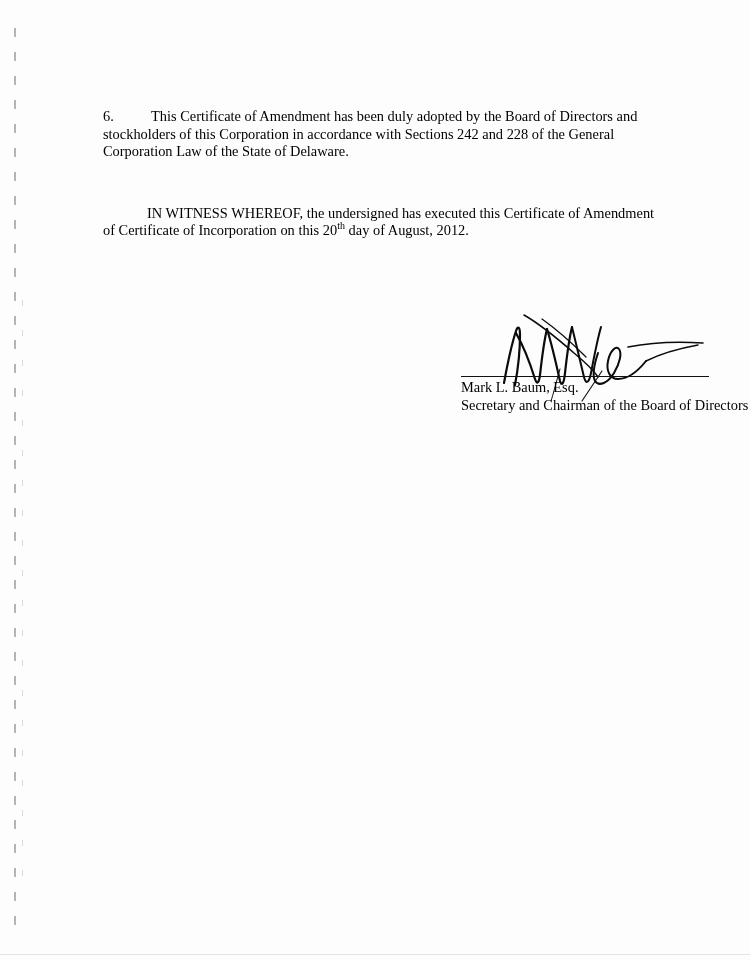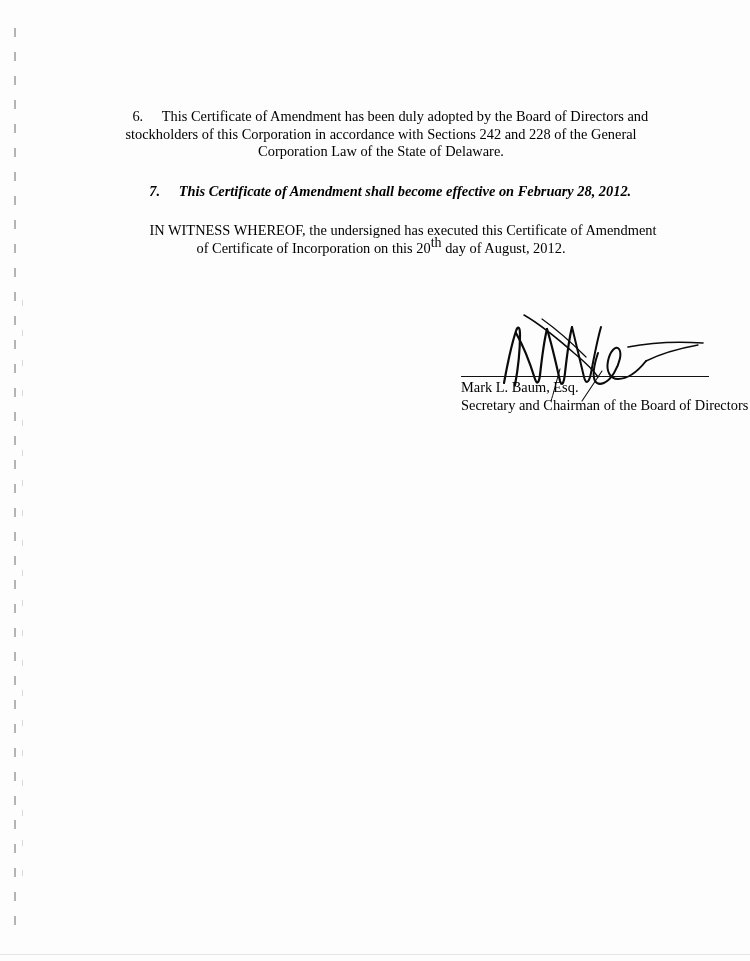--- a/index.html
+++ b/index.html
@@ -69,21 +69,21 @@
     position: absolute;
     left: 103px;
     top: 108px;
     width: 556px;
   }
 
   p.body-par {
     margin: 0 0 0 0;
     font-size: 14.4px;
     line-height: 17.6px;
-    text-align: center;
+    text-align: left;
   }
 
   .indent {
     display: inline-block;
     width: 44px;
   }
 
   .num-label {
     display: inline-block;
     width: 48px;
@@ -92,21 +92,21 @@
   .par-gap {
     height: 22px;
   }
 
   .italic-bold {
     font-weight: bold;
     font-style: italic;
   }
 
   sup {
-    font-size: 14px;
+    font-size: 10px;
     vertical-align: super;
     line-height: 0;
   }
 
   
   .sig-block {
     position: absolute;
     left: 358px;
     top: 268px;
     width: 300px;
@@ -152,23 +152,20 @@
   <div class="scan-edge-bottom"></div>
 
   <div class="content">
 
     <p class="body-par">
       <span class="num-label">6.</span><span>This Certificate of Amendment has been duly adopted by the Board of Directors and stockholders of this Corporation in accordance with Sections 242 and 228 of the General Corporation Law of the State of Delaware.</span>
     </p>
 
     <div class="par-gap"></div>
 
-    <p class="body-par">
-      <span class="num-label italic-bold">7.</span><span class="italic-bold">This Certificate of Amendment shall become effective on February 28, 2012.</span>
-    </p>
 
     <div class="par-gap"></div>
 
     <p class="body-par">
       <span class="indent"></span><span>IN WITNESS WHEREOF, the undersigned has executed this Certificate of Amendment</span><br>
       <span>of Certificate of Incorporation on this 20</span><sup>th</sup><span> day of August, 2012.</span>
     </p>
 
     <svg class="signature-svg" viewBox="0 0 230 90">
       <path d="M6 70 C 10 48, 14 30, 18 18 C 20 12, 22 14, 22 22 C 22 38, 20 56, 17 72" stroke-width="2.2"></path>

